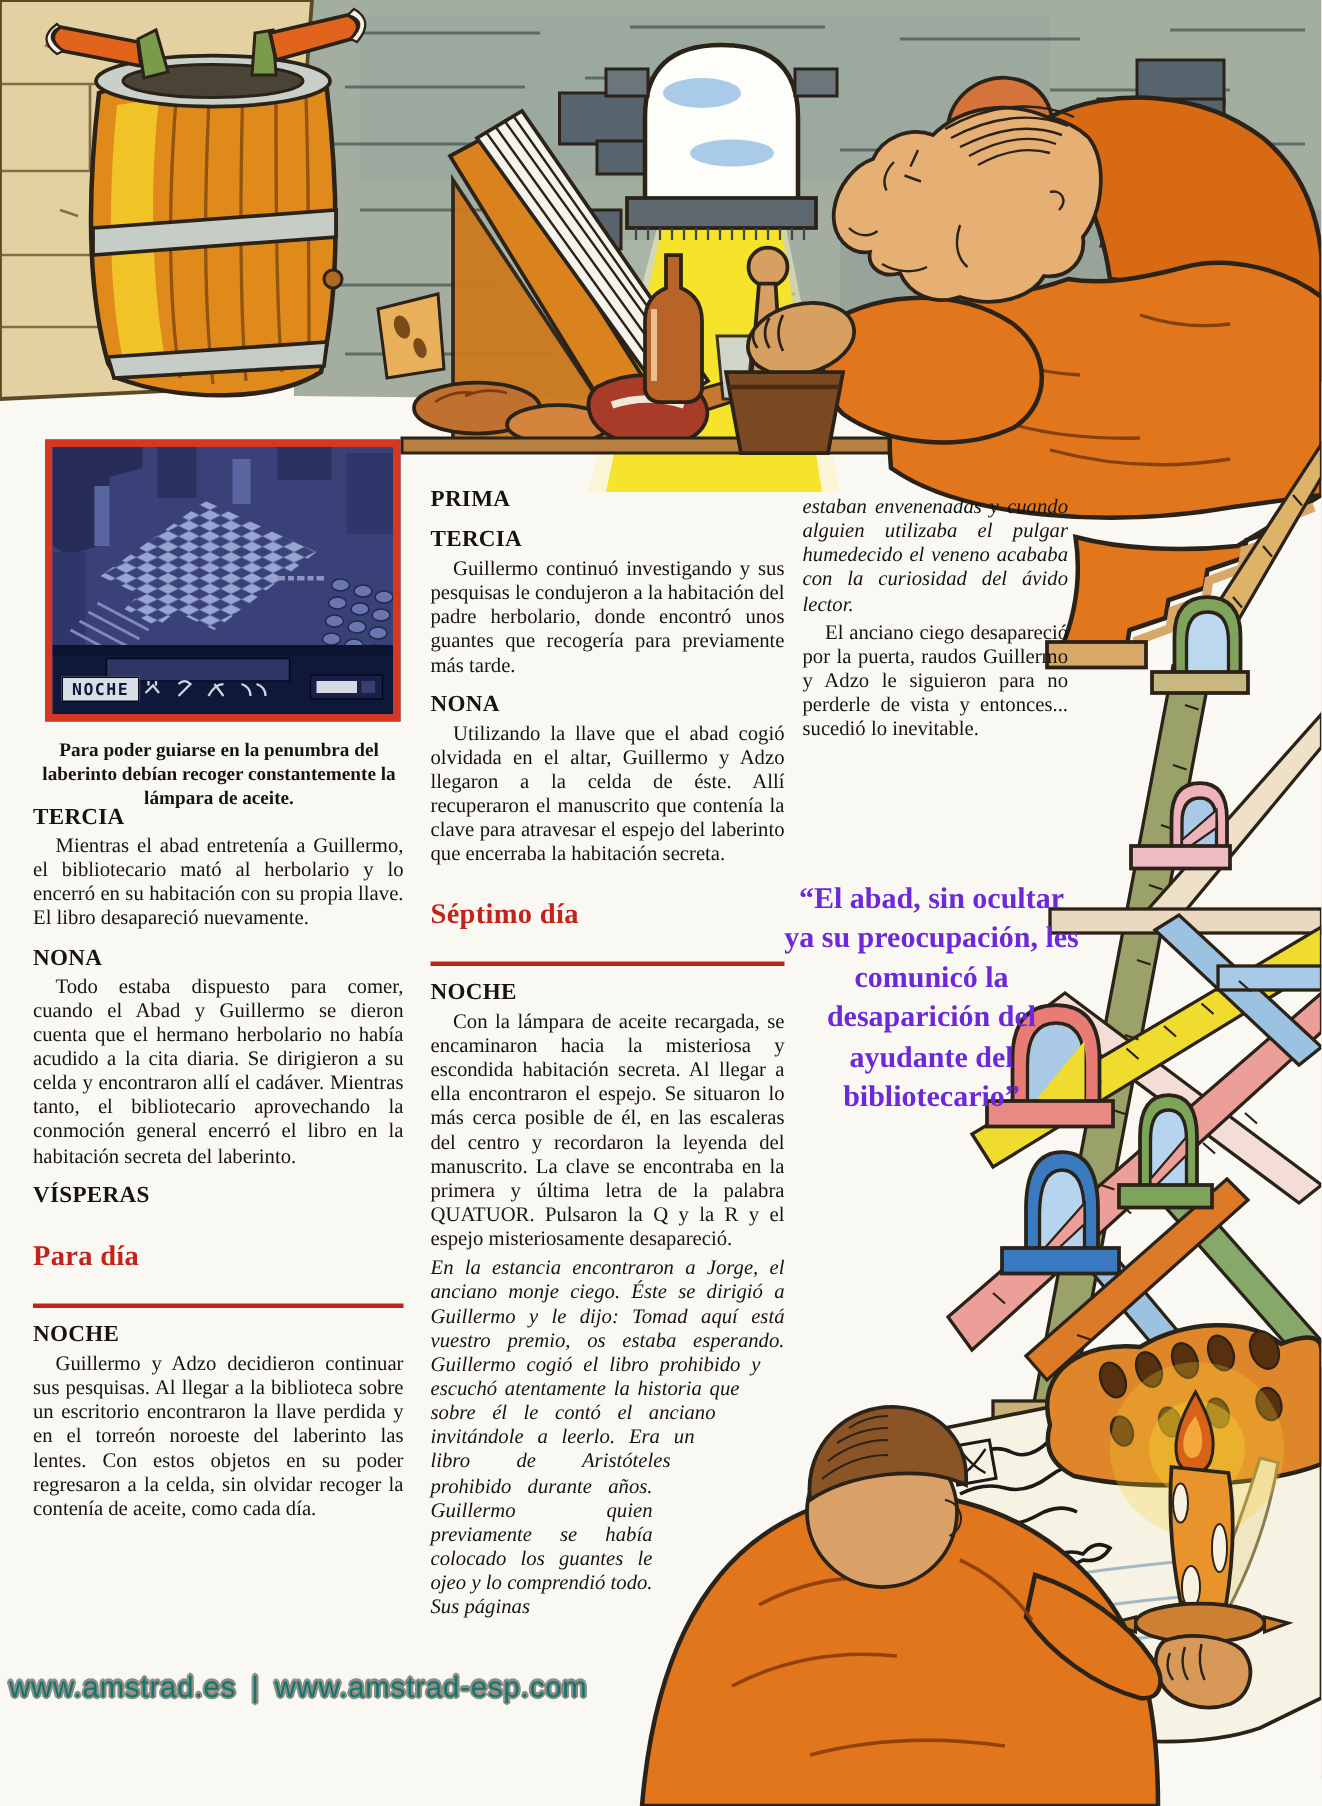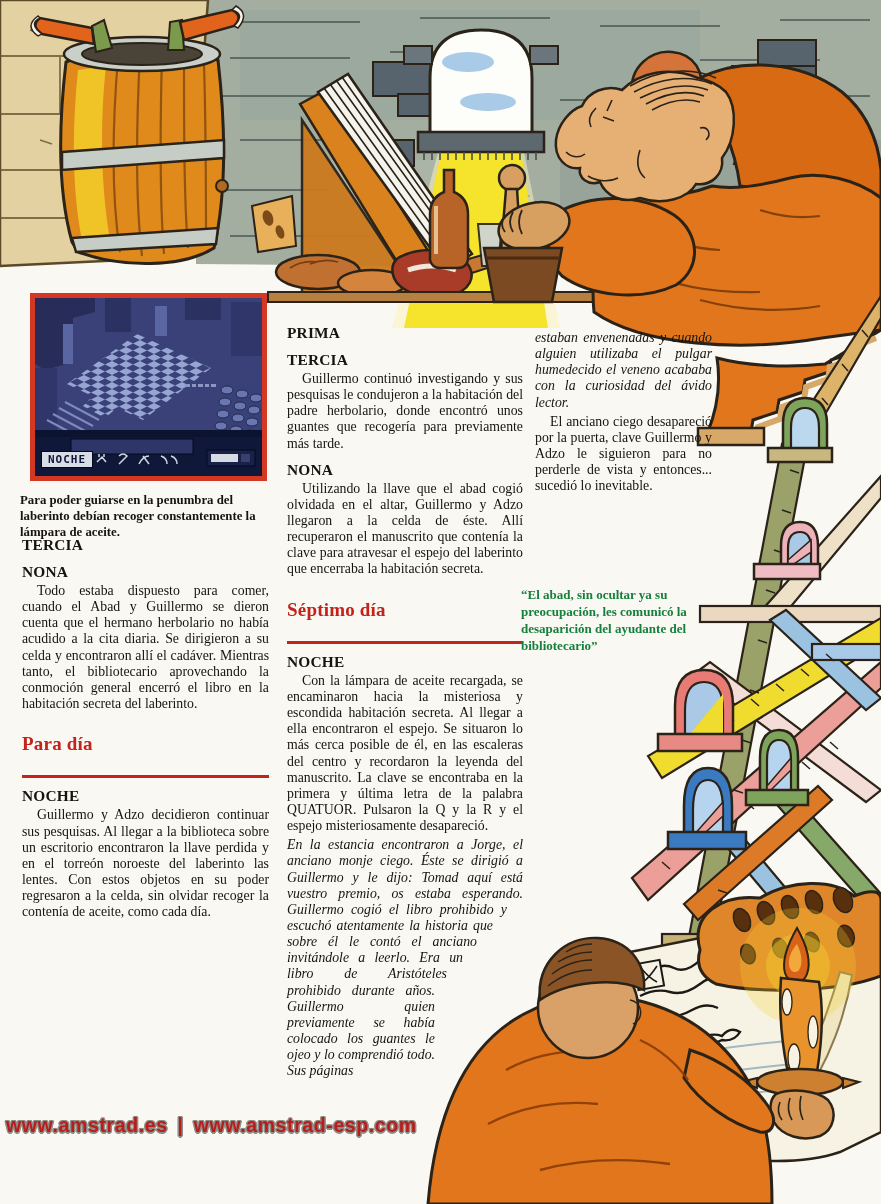--- a/index.html
+++ b/index.html
@@ -7,36 +7,36 @@
         font-family:"Liberation Serif",serif;color:#161310;}
   .illo{position:absolute;left:0;top:0;z-index:1;}
   
   .inset{position:absolute;left:30px;top:293px;width:237px;height:188px;box-sizing:border-box;
          border:5px solid #d43823;background:#3a4178;z-index:3;}
   .inset svg{display:block;}
   .noche{position:absolute;left:6px;bottom:8px;background:#d9dde6;color:#10183a;border:1px solid #05081c;
          font-family:"DejaVu Sans Mono",monospace;font-weight:bold;font-size:11px;line-height:13px;
          padding:1px 6px;letter-spacing:1px;}
   .caption{position:absolute;left:20px;top:492px;width:252px;z-index:2;font-weight:bold;
-           font-size:12.8px;line-height:1.26;text-align:left;}
+           font-size:12.8px;line-height:1.26;text-align:center;}
   
   .col{position:absolute;z-index:2;text-align:justify;font-size:13.8px;line-height:1.17;}
   #col1{left:22px;top:536px;width:247px;}
   #col2{left:287px;top:324px;width:236px;}
   #col3{left:535px;top:330px;width:177px;}
   .col p{margin:0 0 3px;text-indent:15px;}
   .col p.ni{text-indent:0;font-style:italic;}
   .sh{margin:9px 0 2px;font-size:15.4px;font-weight:bold;letter-spacing:.2px;}
   .day{color:#c3231a;font-size:19px;font-weight:bold;border-bottom:3px solid #c3231a;
        padding:0 0 20px;margin:21px 0 7px;letter-spacing:.2px;}
-  .quote{position:absolute;left:521px;top:586px;width:200px;z-index:2;color:#15803d;
-         font-weight:bold;font-size:13px;line-height:1.32;}
+  .quote{position:absolute;left:521px;top:586px;width:200px;z-index:2;color:#6d28d9;
+         font-weight:bold;font-size:20px;line-height:1.32;text-align:center;}
   .fr{display:block;float:right;clear:right;}
   .footer{position:absolute;left:6px;top:1114px;z-index:4;font-family:"Liberation Sans",sans-serif;
-          font-weight:bold;font-size:19.5px;color:#b91c1c;letter-spacing:.6px;white-space:nowrap;
+          font-weight:normal;font-size:19.5px;color:#0f766e;letter-spacing:.6px;white-space:nowrap;
           text-shadow:-1.5px 0 #8f8e86,1.5px 0 #8f8e86,0 -1.5px #8f8e86,0 1.5px #8f8e86,
                       -1px -1px #8f8e86,1px 1px #8f8e86,-1px 1px #8f8e86,1px -1px #8f8e86;}
   .footer .sep{margin:0 10px;}
 </style>
 </head>
 <body>
 
 <div class="page">
 
   <svg class="illo" width="881" height="1204" viewBox="0 0 881 1204">
@@ -344,42 +344,44 @@
       <rect x="176" y="156" width="27" height="8" fill="#d6dae4"></rect>
       <rect x="206" y="156" width="9" height="8" fill="#394070"></rect>
     </svg>
     <span class="noche">NOCHE</span>
   </div>
 
   <div class="caption">Para poder guiarse en la penumbra del laberinto debían recoger constantemente la lámpara de aceite.</div>
 
   <div class="col" id="col1">
     <h4 class="sh" style="margin-top:0">TERCIA</h4>
+    <p>Mientras el abad entretenía a Guillermo, el bibliotecario mató al herbolario y lo encerró en su habitación con su propia llave. El libro desapareció nuevamente.</p>
     <h4 class="sh">NONA</h4>
     <p>Todo estaba dispuesto para comer, cuando el Abad y Guillermo se dieron cuenta que el hermano herbolario no había acudido a la cita diaria. Se dirigieron a su celda y encontraron allí el cadáver. Mientras tanto, el bibliotecario aprovechando la conmoción general encerró el libro en la habitación secreta del laberinto.</p>
+    <h4 class="sh">VÍSPERAS</h4>
     <div class="day">Para día</div>
     <h4 class="sh">NOCHE</h4>
     <p>Guillermo y Adzo decidieron continuar sus pesquisas. Al llegar a la biblioteca sobre un escritorio encontraron la llave perdida y en el torreón noroeste del laberinto las lentes. Con estos objetos en su poder regresaron a la celda, sin olvidar recoger la contenía de aceite, como cada día.</p>
   </div>
 
   <div class="col" id="col2">
     <h4 class="sh" style="margin-top:0">PRIMA</h4>
     <h4 class="sh">TERCIA</h4>
     <p>Guillermo continuó investigando y sus pesquisas le condujeron a la habitación del padre herbolario, donde encontró unos guantes que recogería para previamente más tarde.</p>
     <h4 class="sh">NONA</h4>
     <p>Utilizando la llave que el abad cogió olvidada en el altar, Guillermo y Adzo llegaron a la celda de éste. Allí recuperaron el manuscrito que contenía la clave para atravesar el espejo del laberinto que encerraba la habitación secreta.</p>
     <div class="day">Séptimo día</div>
     <h4 class="sh">NOCHE</h4>
     <p>Con la lámpara de aceite recargada, se encaminaron hacia la misteriosa y escondida habitación secreta. Al llegar a ella encontraron el espejo. Se situaron lo más cerca posible de él, en las escaleras del centro y recordaron la leyenda del manuscrito. La clave se encontraba en la primera y última letra de la palabra QUATUOR. Pulsaron la Q y la R y el espejo misteriosamente desapareció.</p>
     <p class="ni"><i class="fr" style="width:0;height:74px"></i><i class="fr" style="width:16px;height:16px"></i><i class="fr" style="width:30px;height:16px"></i><i class="fr" style="width:46px;height:16px"></i><i class="fr" style="width:60px;height:16px"></i><i class="fr" style="width:76px;height:16px"></i><i class="fr" style="width:88px;height:60px"></i><span style="display:inline;text-indent:15px">En la estancia encontraron a Jorge, el anciano monje ciego. Éste se dirigió a Guillermo y le dijo: Tomad aquí está vuestro premio, os estaba esperando. Guillermo cogió el libro prohibido y escuchó atentamente la historia que sobre él le contó el anciano invitándole a leerlo. Era un libro de Aristóteles prohibido durante años. Guillermo quien previamente se había colocado los guantes le ojeo y lo comprendió todo. Sus páginas</span></p>
   </div>
 
   <div class="col" id="col3">
     <p class="ni">estaban envenenadas y cuando alguien utilizaba el pulgar humedecido el veneno acababa con la curiosidad del ávido lector.</p>
-    <p>El anciano ciego desapareció por la puerta, clave Guillermo y Adzo le siguieron para no perderle de vista y entonces... sucedió lo inevitable.</p>
+    <p>El anciano ciego desapareció por la puerta, raudos Guillermo y Adzo le siguieron para no perderle de vista y entonces... sucedió lo inevitable.</p>
   </div>
 
   <div class="quote">“El abad, sin ocultar ya su preocupación, les comunicó la desaparición del ayudante del bibliotecario”</div>
 
   <div class="footer">
     <span>www.amstrad.es</span><span class="sep">|</span><span>www.amstrad-esp.com</span>
   </div>
 
 </div>
 

